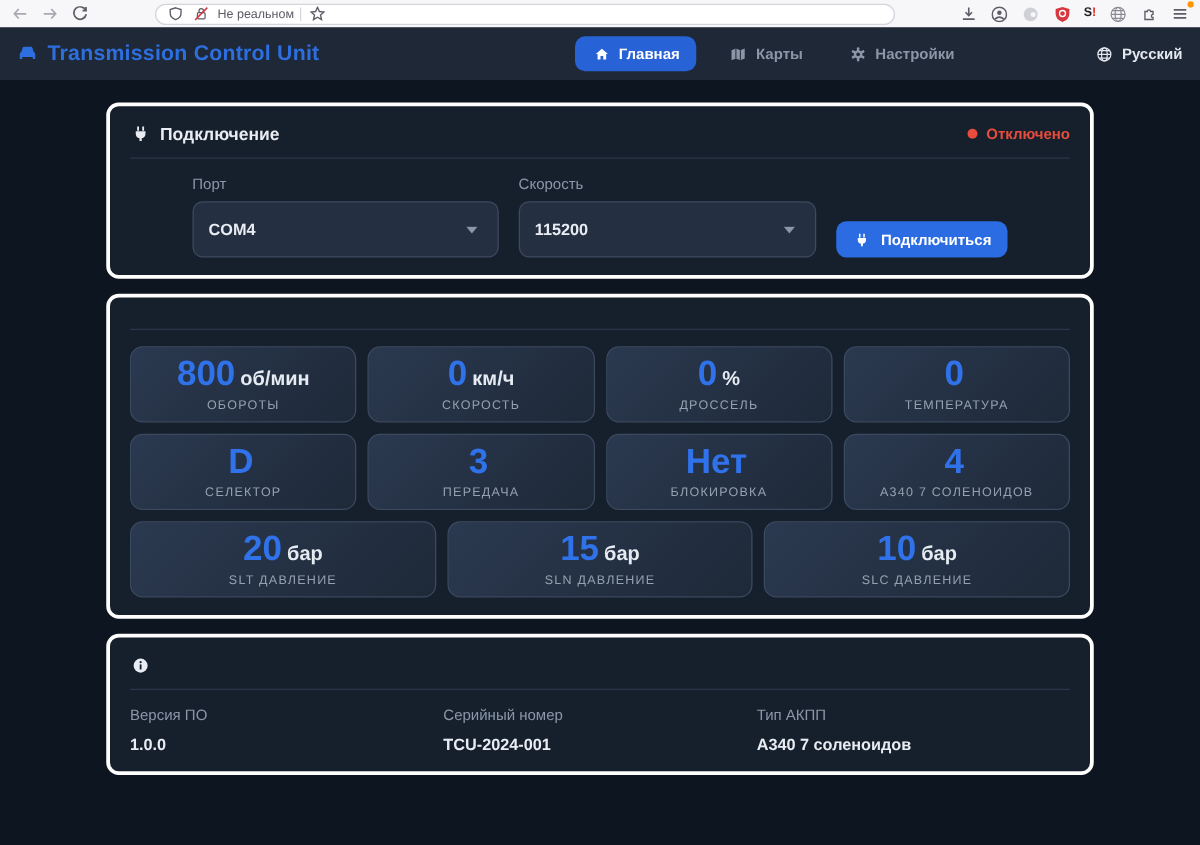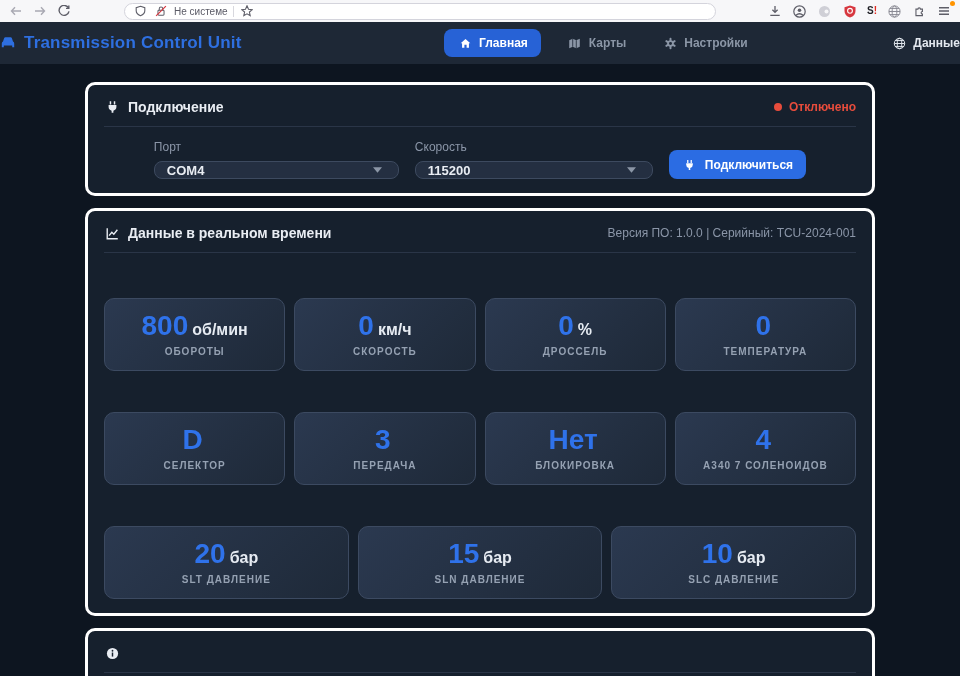--- a/index.html
+++ b/index.html
@@ -20,24 +20,24 @@
   .chip-sep { width:1px; height:11px; background:#d8d8de; }
   .right-icons { display:flex; align-items:center; gap:9px; margin-left:auto; }
   .sbadge { font-size:10px; font-weight:bold; color:#1e1e24; line-height:1; }
   .sbadge .excl { color:#e02a20; }
   .burger-wrap { position:relative; }
   .burger-dot { position:absolute; top:-2px; right:-3px; width:5px; height:5px;
     border-radius:50%; background:#ff9400; }
 
   
   .app-header { height:42px; background:#1e2836; display:flex; align-items:center;
-    padding:0 0; position:relative;text-align:center; }
+    padding:0 14px; position:relative;text-align:center; }
   .brand { display:flex; align-items:center; gap:8px; }
   .brand-title { font-size:17px; font-weight:bold; color:#2e6fe0; letter-spacing:.2px; }
-  .main-nav { position:absolute; left:444px; display:flex; align-items:center; gap:16px; }
+  .main-nav { position:absolute; left:460px; display:flex; align-items:center; gap:16px; }
   .nav-item { display:flex; align-items:center; gap:6px; font-size:12px; font-weight:bold;
     color:#8b96a6; padding:6px 10px; border-radius:8px; cursor:pointer; }
   .nav-item.active { background:#2762d6; color:#ffffff; padding:6px 13px; }
   .lang { margin-left:auto; display:flex; align-items:center; gap:6px; font-size:12px;
     font-weight:bold; color:#e3e8ef; cursor:pointer; }
 
   
   .content { width:790px; margin:18px auto 0; }
   .panel { background:#16202d; border:3px solid #ffffff; border-radius:10px;
     padding:14px 16px; margin-bottom:12px; }
@@ -47,39 +47,39 @@
   .panel-divider { border-bottom:1px solid #2a3547; margin-top:11px; }
   .status { margin-left:auto; display:flex; align-items:center; gap:7px;
     font-size:12px; font-weight:bold; color:#e74c3c; }
   .status-dot { width:8px; height:8px; border-radius:50%; background:#e74c3c; }
   .panel-meta { margin-left:auto; font-size:12px; color:#8b96a8; }
 
   
   .conn-form { display:flex; gap:16px; margin-top:13px; align-items:flex-end;justify-content:center; }
   .field { display:flex; flex-direction:column; }
   .field-label { font-size:12px; color:#8b96a8; margin-bottom:7px; }
-  .select { height:18px; background:#242f41; border:1px solid #3d4a5f; border-radius:8px;
+  .select { height:45px; background:#242f41; border:1px solid #3d4a5f; border-radius:8px;
     display:flex; align-items:center; padding:0 12px; font-size:13px; font-weight:bold;
     color:#e9edf3; cursor:pointer; }
   .select .sel-val { flex:1; }
   .sel-port { width:245px; } .sel-baud { width:238px; }
   .btn-connect { height:29px; background:#2b6ce3; border:none; border-radius:8px;
     color:#ffffff; font-family:"Liberation Sans",sans-serif; font-size:12px; font-weight:bold;
     display:flex; align-items:center; gap:7px; padding:12px 13px; cursor:pointer; }
 
   
   .cards-grid { display:grid; grid-template-columns:repeat(4,1fr); gap:9px; margin-top:13px; }
   .cards-grid.three { grid-template-columns:repeat(3,1fr); margin-top:9px; }
   .card { background:linear-gradient(135deg,#2b3950 0%,#1e2938 100%);
-    border:1px solid #3c4a61; border-radius:10px; height:73px;
-    display:flex; flex-direction:column; align-items:center; justify-content:center;margin-top:32px; }
+    border:1px solid #3c4a61; border-radius:10px; height:61px;
+    display:flex; flex-direction:column; align-items:center; justify-content:center; }
   .card-top { display:flex; align-items:baseline; gap:4px; }
   .val { font-size:28px; font-weight:bold; color:#2f72ea; line-height:1; }
   .unit { font-size:16px; font-weight:bold; color:#e6ebf2; }
-  .card-label { font-size:10px; font-weight:bold; letter-spacing:1px; color:#95a1b2;
+  .card-label { font-size:10px; font-weight:normal; letter-spacing:1px; color:#95a1b2;
     margin-top:6px; text-transform:uppercase; }
 
   
   .info-grid { display:grid; grid-template-columns:1fr 1fr 1fr; margin-top:13px; }
   .info-label { font-size:12px; color:#8b96a8; }
   .info-value { font-size:13px; font-weight:bold; color:#e9edf3; margin-top:9px; }
 </style>
 </head>
 <body>
 
@@ -106,21 +106,21 @@
           <path d="M6 0.8 L10.7 2.3 V5.8 Q10.7 9.4 6 11.2 Q1.3 9.4 1.3 5.8 V2.3 Z"></path>
         </svg>
     </span>
     <span class="nav-ic">
       <svg width="12" height="12" viewBox="0 0 13 13" fill="none" stroke="#5e5e68" stroke-width="1.1">
           <rect x="3.2" y="5.6" width="6.6" height="5.4" rx="1"></rect>
           <path d="M4.6 5.6 V4 a1.9 1.9 0 0 1 3.8 0 V5.6"></path>
           <path d="M1.2 11.8 L11.8 1.2" stroke="#d7373f" stroke-width="1.3"></path>
         </svg>
     </span>
-    <span class="sec-label">Не системе</span>
+    <span class="sec-label">Не реальном</span>
     <span class="chip-sep"></span>
     <span class="nav-ic">
       <svg width="12" height="12" viewBox="0 0 12 12" fill="none" stroke="#5e5e68" stroke-width="1.1">
           <path d="M6 0.8 L7.5 4.2 L11.2 4.6 L8.4 7 L9.2 10.7 L6 8.8 L2.8 10.7 L3.6 7 L0.8 4.6 L4.5 4.2 Z"></path>
         </svg>
     </span>
   </div>
   <div class="right-icons">
     <span class="nav-ic">
       <svg width="12" height="12" viewBox="0 0 12 12" fill="none" stroke="#5e5e68" stroke-width="1.3">
@@ -211,21 +211,21 @@
     </div>
   </div>
   <div class="lang">
     <span class="nav-ic">
       <svg width="13" height="13" viewBox="0 0 16 16" fill="none" stroke="#e3e8ef" stroke-width="1.2">
           <circle cx="8" cy="8" r="6.4"></circle>
           <ellipse cx="8" cy="8" rx="2.8" ry="6.4"></ellipse>
           <path d="M1.6 8 H14.4 M2.5 4.4 H13.5 M2.5 11.6 H13.5"></path>
         </svg>
     </span>
-    <span>Данные</span>
+    <span>Русский</span>
   </div>
 </div>
 
 <div class="content">
 
   <div class="panel">
     <div class="panel-head">
       <div class="panel-title">
         <span class="nav-ic">
           <svg width="13" height="14" viewBox="0 0 16 16" fill="#e9edf3">
@@ -270,32 +270,20 @@
               <path d="M4.6 0.8 h1.8 v4.2 h-1.8 z M9.6 0.8 h1.8 v4.2 h-1.8 z"></path>
               <path d="M3.2 5.6 h9.6 v2.2 a4.8 4.8 0 0 1 -3.7 4.7 V15.2 H6.9 v-2.7 A4.8 4.8 0 0 1 3.2 7.8 Z"></path>
             </svg>
         </span>
         <span>Подключиться</span>
       </button>
     </div>
   </div>
 
   <div class="panel">
-    <div class="panel-head">
-      <div class="panel-title">
-        <span class="nav-ic">
-          <svg width="13" height="13" viewBox="0 0 16 16" fill="none" stroke="#e9edf3" stroke-width="1.7">
-              <path d="M1.5 1.5 V14.5 H14.5"></path>
-              <path d="M3.8 10.6 L7.2 6.4 L9.6 8.8 L14 3.4"></path>
-            </svg>
-        </span>
-        <span>Данные в реальном времени</span>
-      </div>
-      <span class="panel-meta">Версия ПО: 1.0.0 | Серийный: TCU-2024-001</span>
-    </div>
     <div class="panel-divider"></div>
 
     <div class="cards-grid">
       <div class="card">
         <div class="card-top">
             <span class="val">800</span>
             <span class="unit">об/мин</span>
           </div>
         <div class="card-label">ОБОРОТЫ</div>
       </div>
@@ -381,15 +369,29 @@
         <span class="nav-ic">
           <svg width="13" height="13" viewBox="0 0 16 16">
               <circle cx="8" cy="8" r="6.9" fill="#e9edf3"></circle>
               <rect x="7.1" y="6.8" width="1.8" height="5" fill="#16202d"></rect>
               <circle cx="8" cy="4.6" r="1.1" fill="#16202d"></circle>
             </svg>
         </span>
       </div>
     </div>
     <div class="panel-divider"></div>
+    <div class="info-grid">
+      <div>
+        <div class="info-label">Версия ПО</div>
+        <div class="info-value">1.0.0</div>
+      </div>
+      <div>
+        <div class="info-label">Серийный номер</div>
+        <div class="info-value">TCU-2024-001</div>
+      </div>
+      <div>
+        <div class="info-label">Тип АКПП</div>
+        <div class="info-value">А340 7 соленоидов</div>
+      </div>
+    </div>
   </div>
 
 </div>
 
 </body></html>

